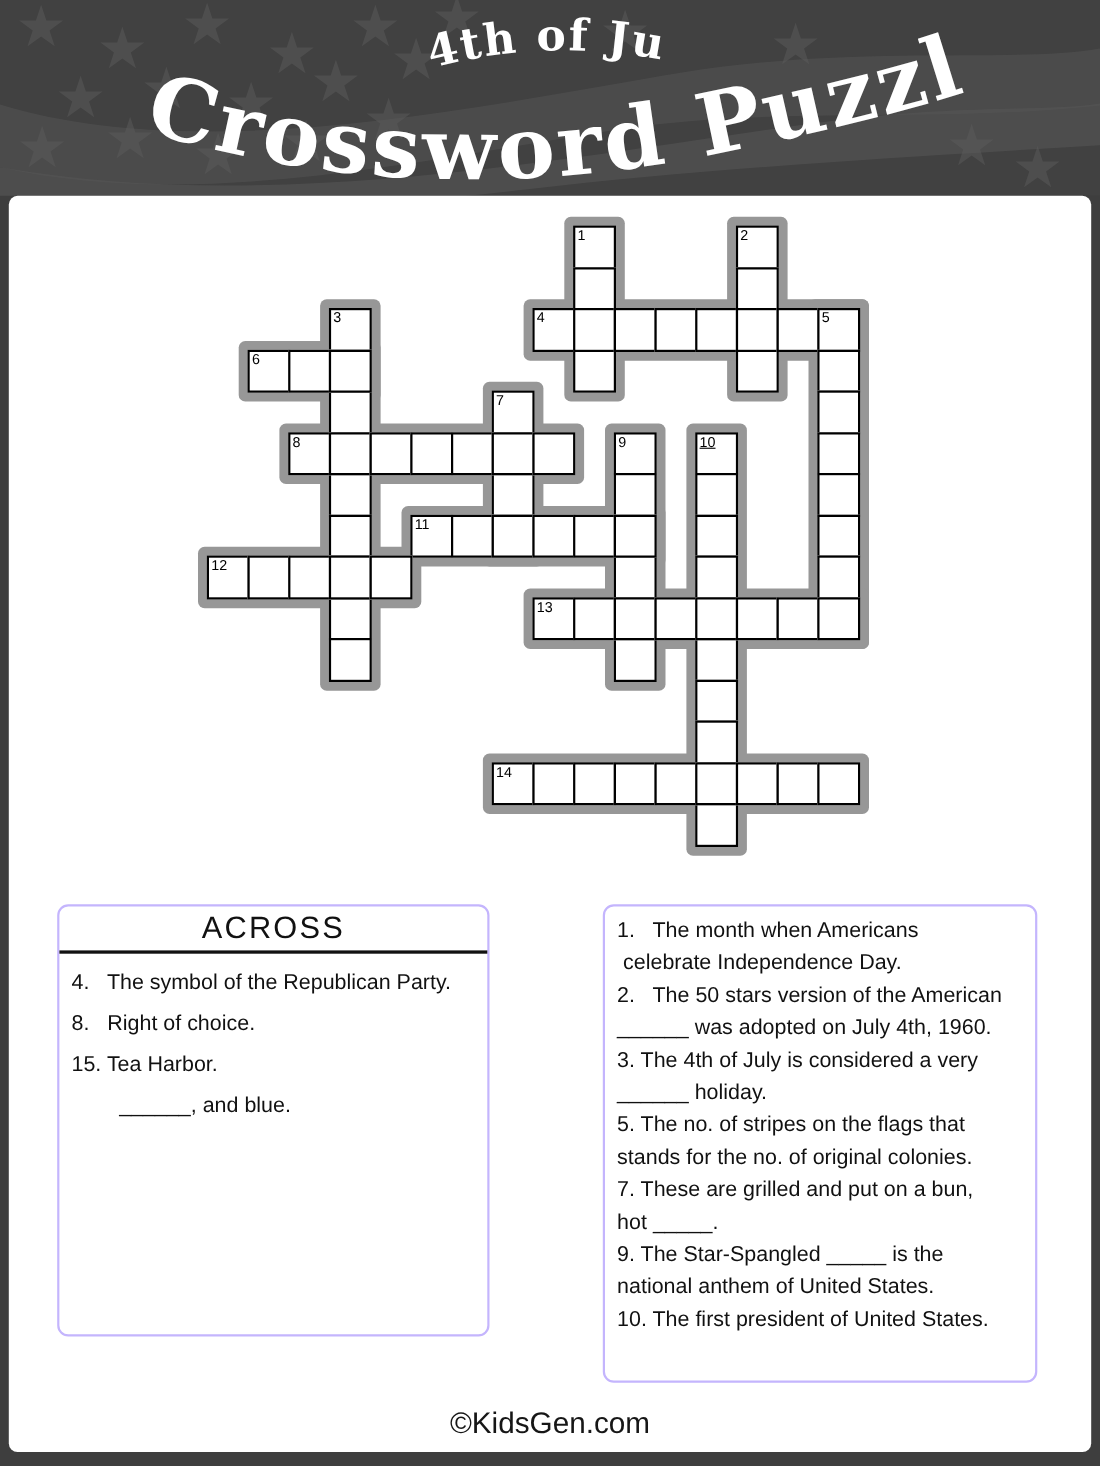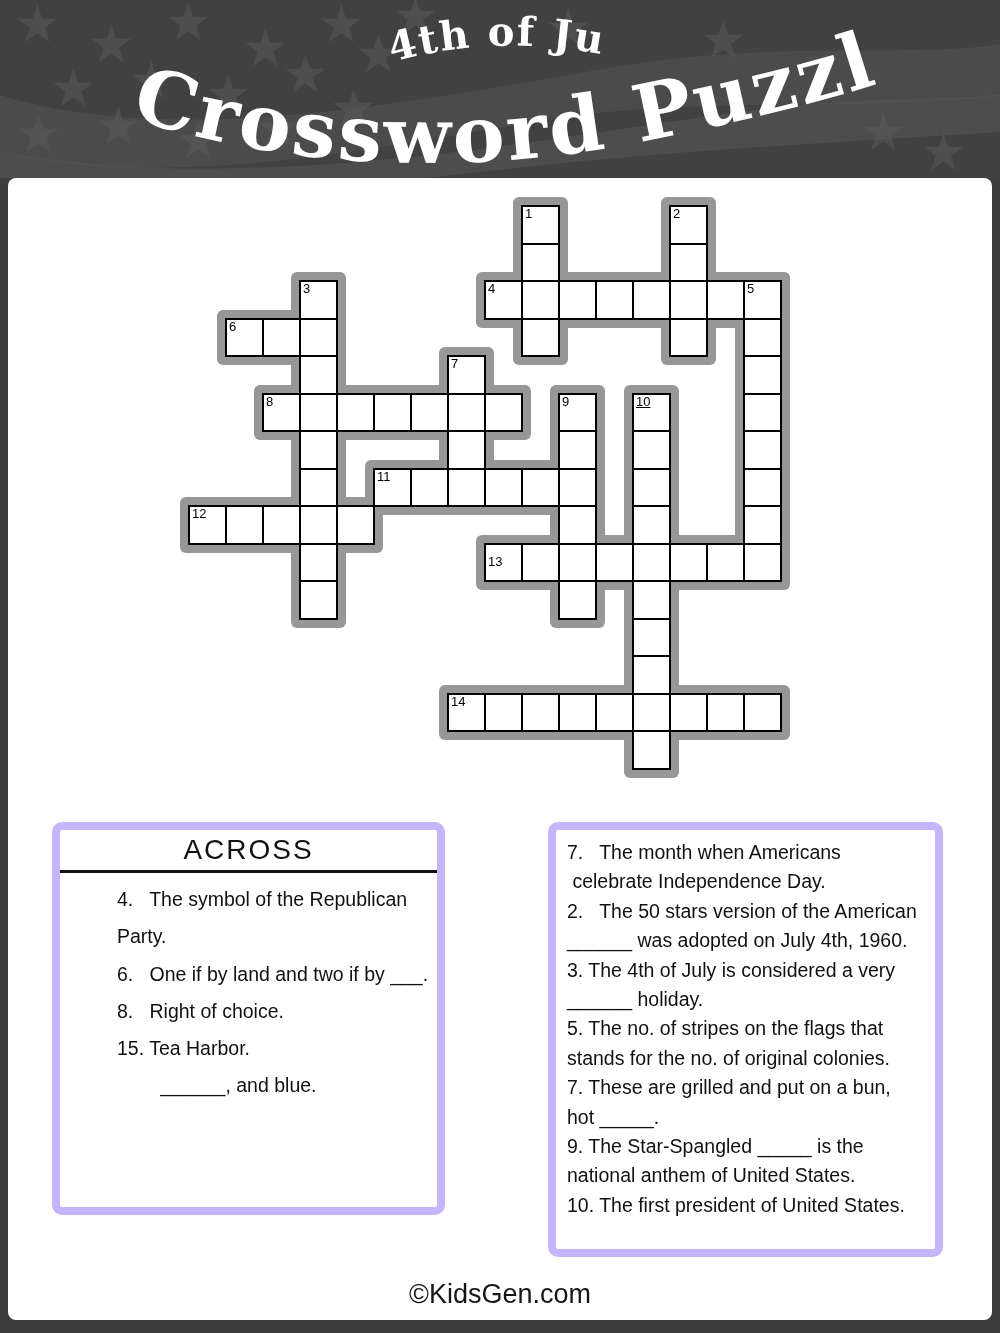--- a/index.html
+++ b/index.html
@@ -8,27 +8,27 @@
   .header-art{position:absolute;left:0;top:0;}
   .header-title-text{font-family:"DejaVu Serif",serif;font-weight:bold;fill:#ffffff;}
   .t-sub{font-size:40px;letter-spacing:2px;}
   .t-main{font-size:78px;letter-spacing:3px;}
   .flag-star{opacity:.5;}
   .sheet{position:absolute;left:8px;top:178px;width:984px;height:1142px;background:#ffffff;border-radius:8px;}
   .grid{position:absolute;left:188px;top:205px;width:596px;height:566px;}
   .word-halo{position:absolute;background:#979797;border-radius:6px;}
   .grid-cell{position:absolute;background:#ffffff;border:2px solid #000000;box-sizing:border-box;}
   .cell-number{position:absolute;font-size:13px;line-height:14px;color:#000;z-index:3;padding:2px 0 0 4px;}
-  .clue-box{position:absolute;background:#fff;border:8px solid #c4b5fd;border-radius:10px;box-sizing:border-box;}
+  .clue-box{position:absolute;background:#fff;border:2px solid #c4b5fd;border-radius:10px;box-sizing:border-box;}
   .clue-box.across{left:52px;top:822px;width:393px;height:393px;}
   .clue-box.down{left:548px;top:822px;width:395px;height:435px;}
   .clue-header{height:40px;border-bottom:3px solid #111;text-align:center;font-size:28px;letter-spacing:2px;line-height:40px;color:#111;}
   .clue-lines{padding:8px 2px 0 11px;color:#111;}
   .clue-line{white-space:pre-wrap;font-size:19.5px;}
-  .across .clue-line{line-height:37.3px;margin-left:46px;}
+  .across .clue-line{line-height:37.3px;}
   .down .clue-line{line-height:29.4px;}
   .footer{position:absolute;left:0;right:0;top:1279px;text-align:center;font-size:27px;color:#161616;}
 </style>
 </head>
 <body>
 
 <div class="page">
 
   <svg class="header-art" width="1000" height="178" viewBox="0 0 1000 178">
     <rect x="0" y="0" width="1000" height="178" fill="#414141"></rect>
@@ -179,38 +179,37 @@
       <div class="cell-number" style="left: 111px; top: 75px;">3</div>
       <div class="cell-number" style="left: 296px; top: 75px;">4</div>
       <div class="cell-number" style="left: 555px; top: 75px;">5</div>
       <div class="cell-number" style="left: 37px; top: 112.5px;">6</div>
       <div class="cell-number" style="left: 259px; top: 150px;">7</div>
       <div class="cell-number" style="left: 74px; top: 187.5px;">8</div>
       <div class="cell-number" style="left: 370px; top: 187.5px;">9</div>
       <div class="cell-number" style="left: 444px; top: 187.5px; text-decoration: underline;">10</div>
       <div class="cell-number" style="left: 185px; top: 262.5px;">11</div>
       <div class="cell-number" style="left: 0px; top: 300px;">12</div>
-      <div class="cell-number" style="left: 296px; top: 337.5px; margin-top: 10px;">13</div>
+      <div class="cell-number" style="left: 296px; top: 337.5px;">13</div>
       <div class="cell-number" style="left: 259px; top: 487.5px;">14</div>
     </div>
 
   <div class="clue-box across">
     <div class="clue-header">ACROSS</div>
     <div class="clue-lines">
         <div class="clue-line">4.   The symbol of the Republican Party.</div>
-        <div class="clue-line">6.   One if by land and two if by ___.</div>
         <div class="clue-line">8.   Right of choice.</div>
         <div class="clue-line">15. Tea Harbor.</div>
         <div class="clue-line">        ______, and blue.</div>
       </div>
   </div>
 
   <div class="clue-box down">
     <div class="clue-lines">
-        <div class="clue-line">7.   The month when Americans</div>
+        <div class="clue-line">1.   The month when Americans</div>
         <div class="clue-line"> celebrate Independence Day.</div>
         <div class="clue-line">2.   The 50 stars version of the American</div>
         <div class="clue-line">______ was adopted on July 4th, 1960.</div>
         <div class="clue-line">3. The 4th of July is considered a very</div>
         <div class="clue-line">______ holiday.</div>
         <div class="clue-line">5. The no. of stripes on the flags that</div>
         <div class="clue-line">stands for the no. of original colonies.</div>
         <div class="clue-line">7. These are grilled and put on a bun,</div>
         <div class="clue-line">hot _____.</div>
         <div class="clue-line">9. The Star-Spangled _____ is the</div>

